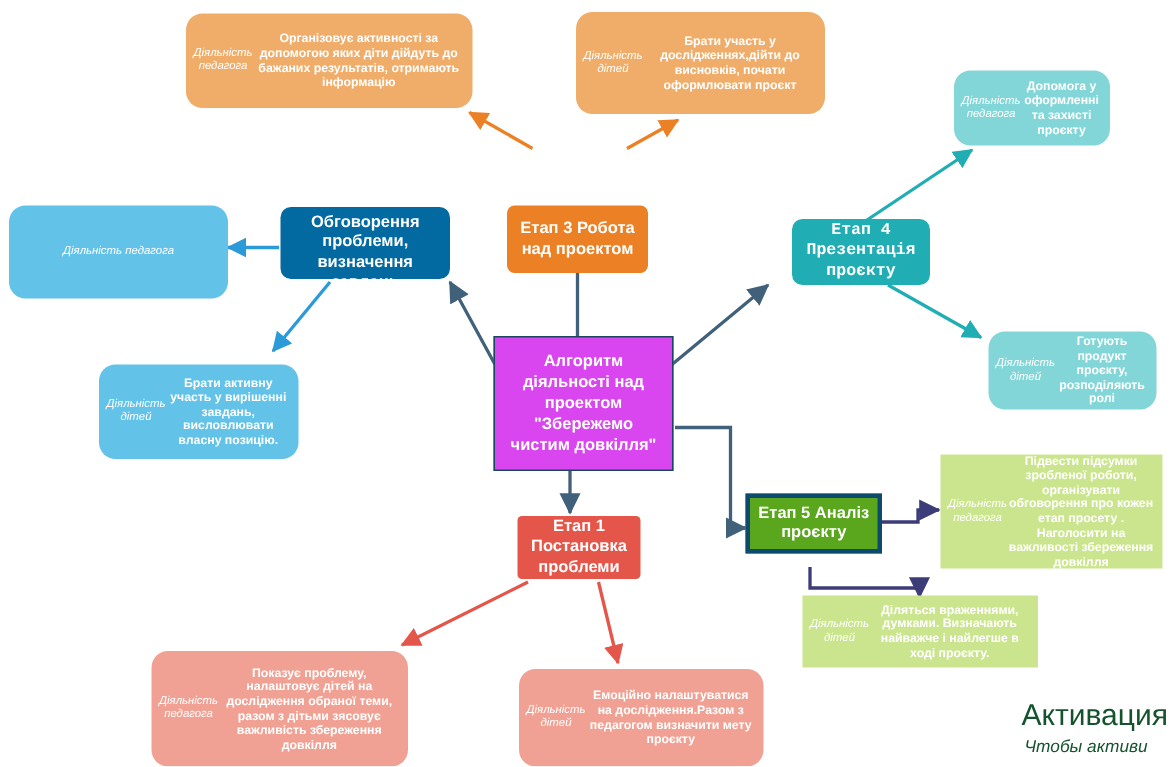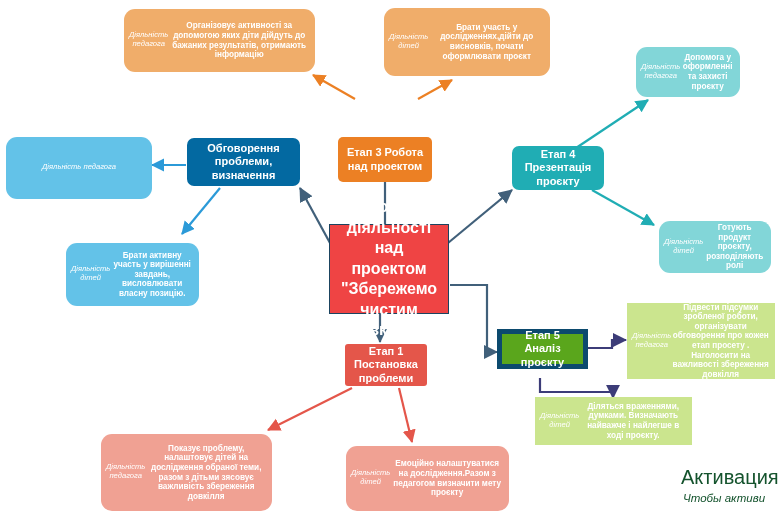--- a/index.html
+++ b/index.html
@@ -43,36 +43,36 @@
     font-weight: normal;
     display: block;
     margin-bottom: 1px;
   }
   .node .bdy {
     font-weight: bold;
     display: block;
   }
   
   .hub {
-    background: #ef4444;
+    background: #d946ef;
     border: 1px solid #1b4460;
     font-weight: bold;
-    font-size: 16px;
+    font-size: 11px;
     line-height: 1.28;
   }
   
   .stage {
     font-weight: bold;
     font-size: 11px;
     line-height: 1.22;
   }
   .stage-orange { background: #ec8024; border-radius: 5px; }
   .stage-blue   { background: #0369a1; border-radius: 7px; }
   .stage-teal   { background: #20adb4; border-radius: 7px; }
-  .stage-green  { background: #5aa61c; border: 5px solid #0c4a6e; }
+  .stage-green  { background: #5aa61c; border: 3px solid #0c4a6e; }
   .stage-red    { background: #e4564a; border-radius: 3px; }
   
   .leaf { font-size: 8.2px; }
   .leaf .hdr { font-size: 7.6px; }
   .bubble-orange { background: #f0ad6a; border-radius: 11px; }
   .bubble-blue   { background: #63c2e8; border-radius: 11px; }
   .bubble-teal   { background: #82d6d8; border-radius: 11px; }
   .bubble-red    { background: #f0a193; border-radius: 11px; }
   .bubble-green  { background: #cbe58e; }
   .bubble-green .hdr, .bubble-green .bdy { color: #ffffff; }
@@ -151,21 +151,21 @@
   <div class="node stage stage-blue" style="left:187px; top:138px; width:113px; height:48px;">
     <span class="bdy">Етап 2
 Обговорення проблеми, визначення завдань</span>
   </div>
 
   <div class="node stage stage-orange" style="left:338px; top:99px; width:94px; height:45px;margin-top:38px;">
     <span class="bdy">Етап 3
 Робота над проектом</span>
   </div>
 
-  <div class="node stage stage-teal" style="left:512px; top:146px; width:92px; height:44px;">
+  <div class="node stage stage-teal" style="left:528px; top:146px; width:92px; height:44px;font-family:Liberation Mono, monospace;">
     <span class="bdy">Етап 4
 Презентація проєкту</span>
   </div>
 
   <div class="node stage stage-green" style="left:497px; top:329px; width:91px; height:40px;">
     <span class="bdy">Етап 5
 Аналіз проєкту</span>
   </div>
 
   <div class="node leaf bubble-orange" style="left:124px; top:9px; width:191px; height:63px;">

